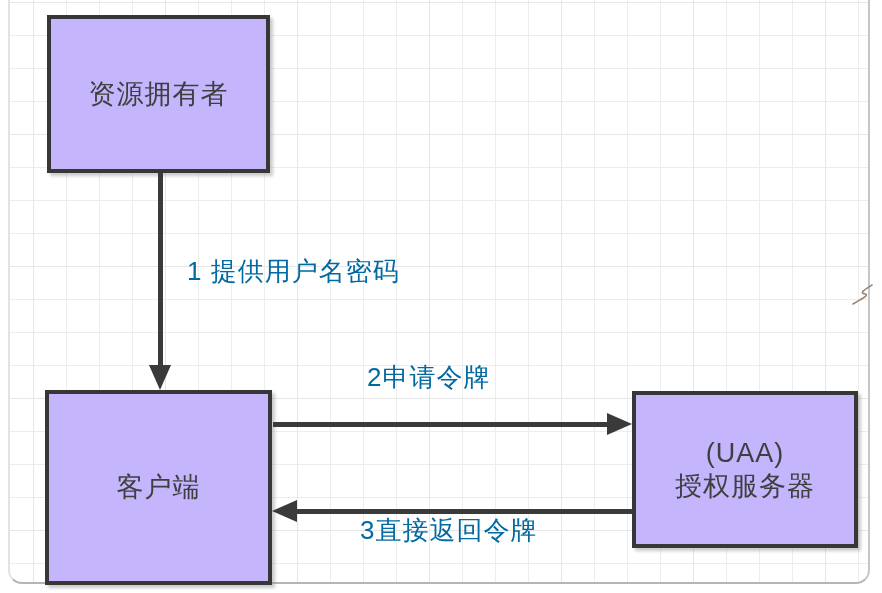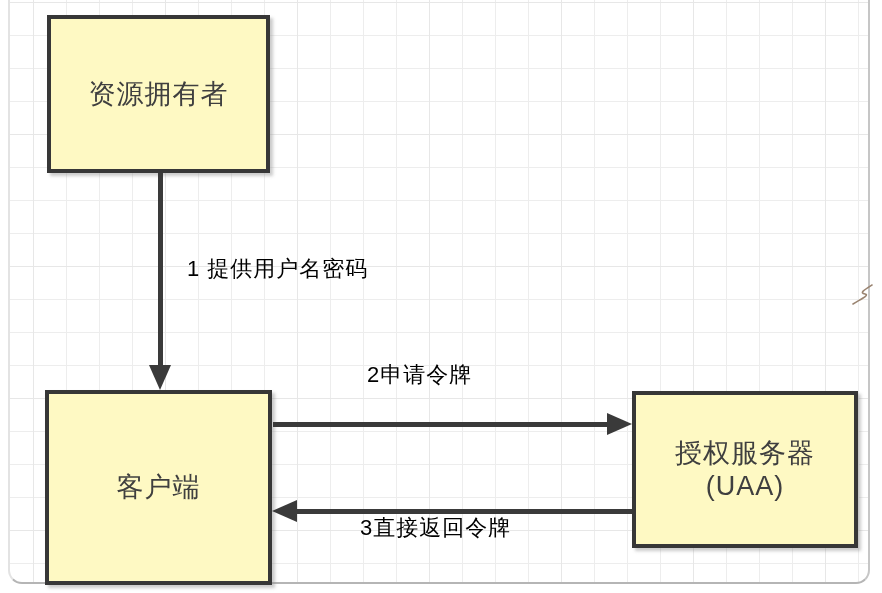--- a/index.html
+++ b/index.html
@@ -32,21 +32,21 @@
       linear-gradient(to bottom, #e7e7e7 1px, transparent 1px),
       linear-gradient(to right, #ededed 1px, transparent 1px),
       linear-gradient(to bottom, #ededed 1px, transparent 1px);
     background-size: 132px 132px, 132px 132px, 33px 33px, 33px 33px;
     background-position: 23px 14px, 23px 14px, 23px 14px, 23px 14px;
   }
   
   .node {
     position: absolute;
     box-sizing: border-box;
-    background: #fef9c3;
+    background: #c4b5fd;
     border: 4px solid #373737;
     box-shadow: 3px 3px 3px rgba(140,140,140,0.45);
     display: flex;
     flex-direction: column;
     align-items: center;
     justify-content: center;
     font-size: 27px;
     line-height: 33px;
     color: #3f3f3f;
     letter-spacing: 1px;
@@ -77,22 +77,22 @@
   .head-left {
     left: 272px; top: 500px;
     border-top: 11px solid transparent;
     border-bottom: 11px solid transparent;
     border-right: 25px solid #3a3a3a;
   }
 
   .edge-label {
     position: absolute;
     white-space: nowrap;
-    font-size: 22px;
-    color: #000000;
+    font-size: 26px;
+    color: #0369a1;
     letter-spacing: 1px;
   }
   #label-step1 { left: 187px; top: 254px; }
   #label-step2 { left: 367px; top: 360px; }
   #label-step3 { left: 360px; top: 513px; }
 
   .scribble { position: absolute; left: 850px; top: 283px; }
 </style>
 </head>
 <body>
@@ -101,22 +101,22 @@
 
 <div class="node" id="node-resource-owner">
   <span>资源拥有者</span>
 </div>
 
 <div class="node" id="node-client">
   <span>客户端</span>
 </div>
 
 <div class="node" id="node-auth-server">
+  <span>(UAA)</span>
   <span>授权服务器</span>
-  <span>(UAA)</span>
 </div>
 
 <div class="edge-line line-v"></div>
 <div class="arrowhead head-down"></div>
 <div class="edge-label" id="label-step1">1 提供用户名密码</div>
 
 <div class="edge-line line-r"></div>
 <div class="arrowhead head-right"></div>
 <div class="edge-label" id="label-step2">2申请令牌</div>
 

